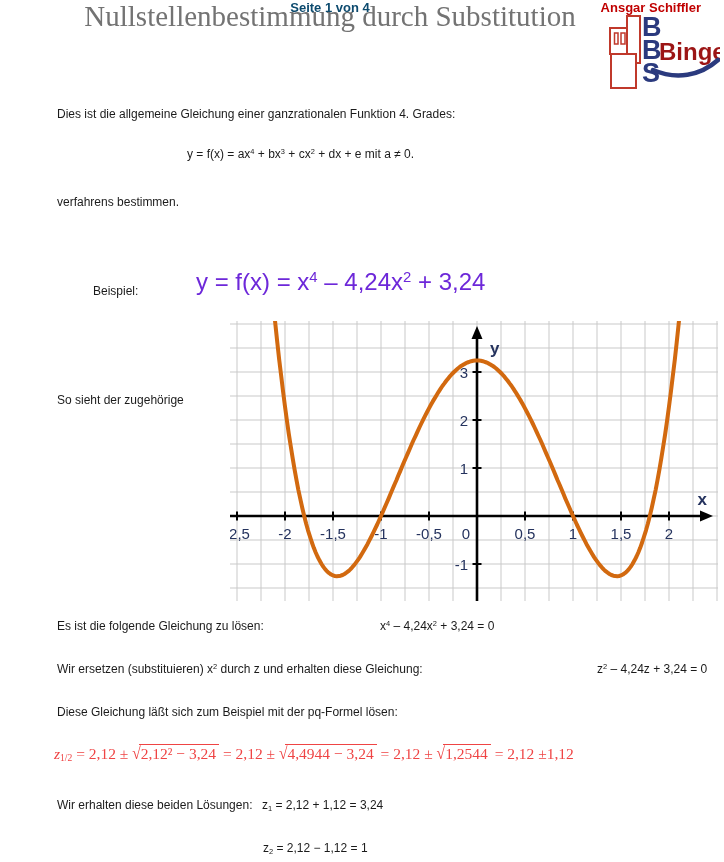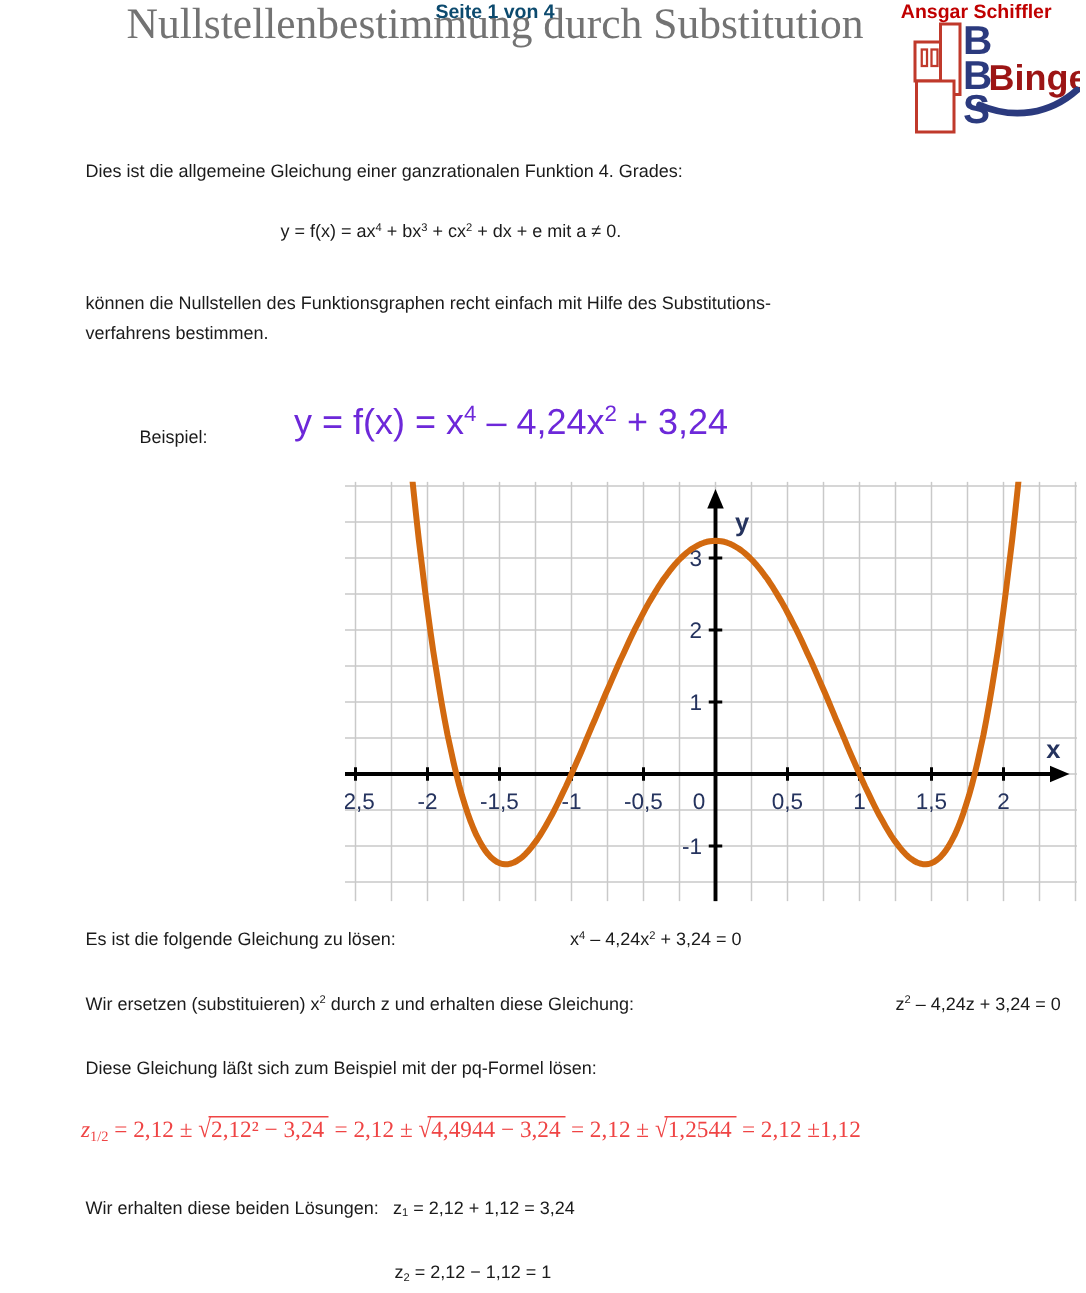--- a/index.html
+++ b/index.html
@@ -67,28 +67,28 @@
     <text class="logo-city" x="61" y="48" fill="#9c1515">Bingen</text>
     <path d="M55,58 C78,68 102,64 120,48" fill="none" stroke="#2b3a7e" stroke-width="4.5" stroke-linecap="round"></path>
   </svg>
 </div>
 
 <div class="abs bodytext intro">Dies ist die allgemeine Gleichung einer ganzrationalen Funktion 4. Grades:</div>
 
 <div class="abs bodytext eq-general">y = f(x) = ax<sup class="fsup">4</sup> + bx<sup class="fsup">3</sup> + cx<sup class="fsup">2</sup> + dx + e mit a  ≠ 0.</div>
 
 <div class="abs bodytext sym">
-  <div>können die Nullstellen des Funktionsgraphen recht einfach mit Hilfe des Substitutions-</div>
   <div>verfahrens bestimmen.</div>
 </div>
 
 <div class="abs bodytext beispiel">Beispiel:</div>
 <div class="abs eq-example">y = f(x) = x<sup class="fsup">4</sup> – 4,24x<sup class="fsup">2</sup> + 3,24</div>
 
 <div class="abs bodytext caption">
+  <div>So sieht der zugehörige</div>
 </div>
 
 <div class="abs graph">
   <svg id="graph-svg" width="488" height="280" viewBox="0 0 488 280">
       <line x1="7.0" y1="0" x2="7.0" y2="280" stroke="#c9c9c9" stroke-width="1"></line>
       <line x1="31.0" y1="0" x2="31.0" y2="280" stroke="#c9c9c9" stroke-width="1"></line>
       <line x1="55.0" y1="0" x2="55.0" y2="280" stroke="#c9c9c9" stroke-width="1"></line>
       <line x1="79.0" y1="0" x2="79.0" y2="280" stroke="#c9c9c9" stroke-width="1"></line>
       <line x1="103.0" y1="0" x2="103.0" y2="280" stroke="#c9c9c9" stroke-width="1"></line>
       <line x1="127.0" y1="0" x2="127.0" y2="280" stroke="#c9c9c9" stroke-width="1"></line>

